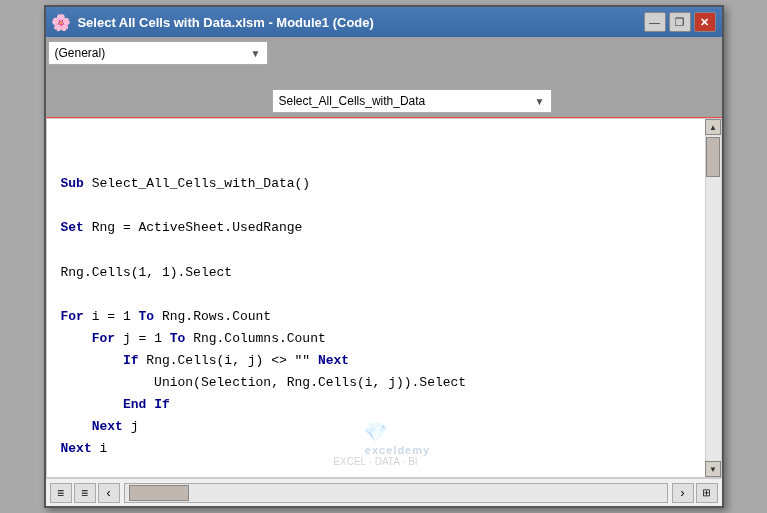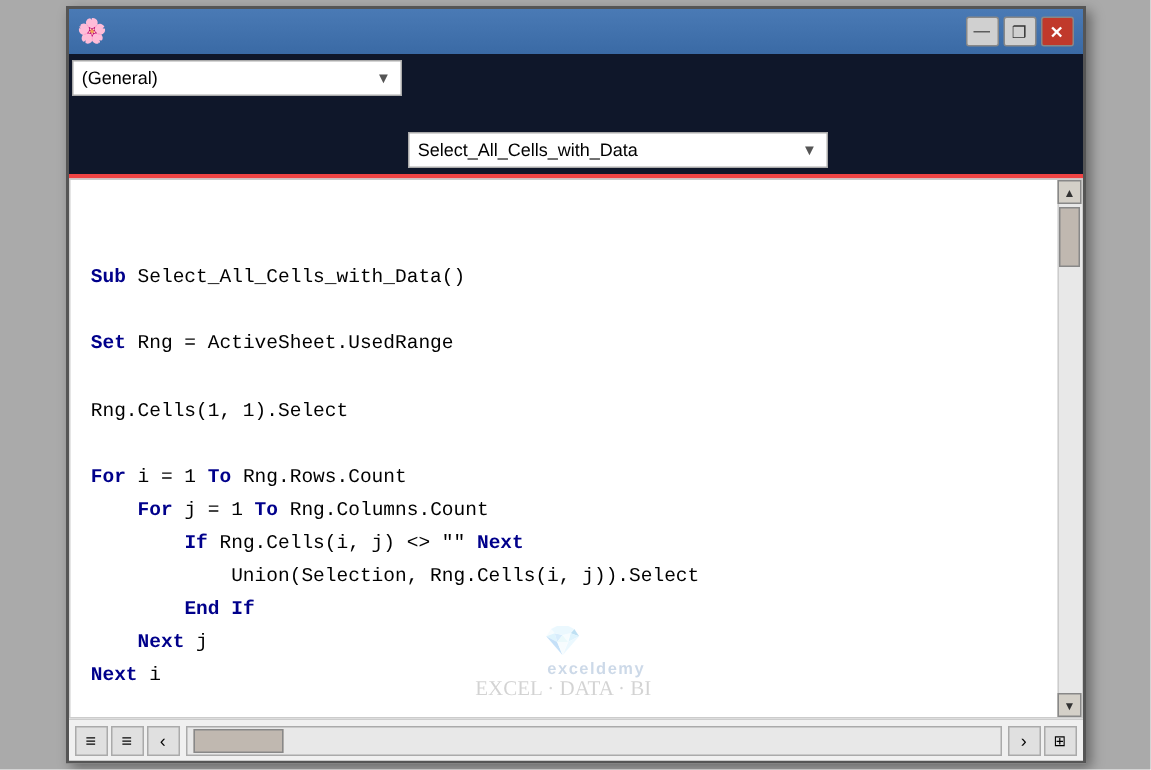--- a/index.html
+++ b/index.html
@@ -54,24 +54,24 @@
       font-size: 11px;
       cursor: pointer;
       color: #333;
       border-radius: 2px;
     }
     .title-btn.minimize { background: #d0d0d0; }
     .title-btn.restore { background: #d0d0d0; }
     .title-btn.close { background: #c0392b; color: white; font-weight: bold; }
     .toolbar {
       display: flex;
-      background: #0f172a;
+      background: #a3a3a3;
       padding: 4px 2px;
       gap: 4px;
-      border-bottom: 3px solid #ef4444;
+      border-bottom: 1px solid #ef4444;
     }
     .dropdown {
       height: 24px;
       border: 1px solid #aaa;
       background: white;
       display: flex;
       align-items: center;
       justify-content: space-between;
       padding: 0 6px;
       cursor: pointer;
@@ -212,33 +212,33 @@
       color: #3a6aa5;
     }
     .watermark .wm-text {
       font-size: 11px;
       color: #3a6aa5;
       font-weight: bold;
       letter-spacing: 1px;
       margin-left: 44px;
     }
     .watermark .wm-sub {
-      font-size: 14px;
+      font-size: 10px;
       color: #555;
-      font-family: Liberation Serif, serif;
     }
   </style>
 </head>
 <body>
 
 <div class="window">
 
   <div class="title-bar">
     <div class="title-bar-left">
       <span class="title-icon">🌸</span>
+      <span class="title-text">Select All Cells with Data.xlsm - Module1 (Code)</span>
     </div>
     <div class="title-buttons">
       <div class="title-btn minimize">—</div>
       <div class="title-btn restore">❐</div>
       <div class="title-btn close">✕</div>
     </div>
   </div>
 
   <div class="toolbar">
     <div class="dropdown dropdown-left">

